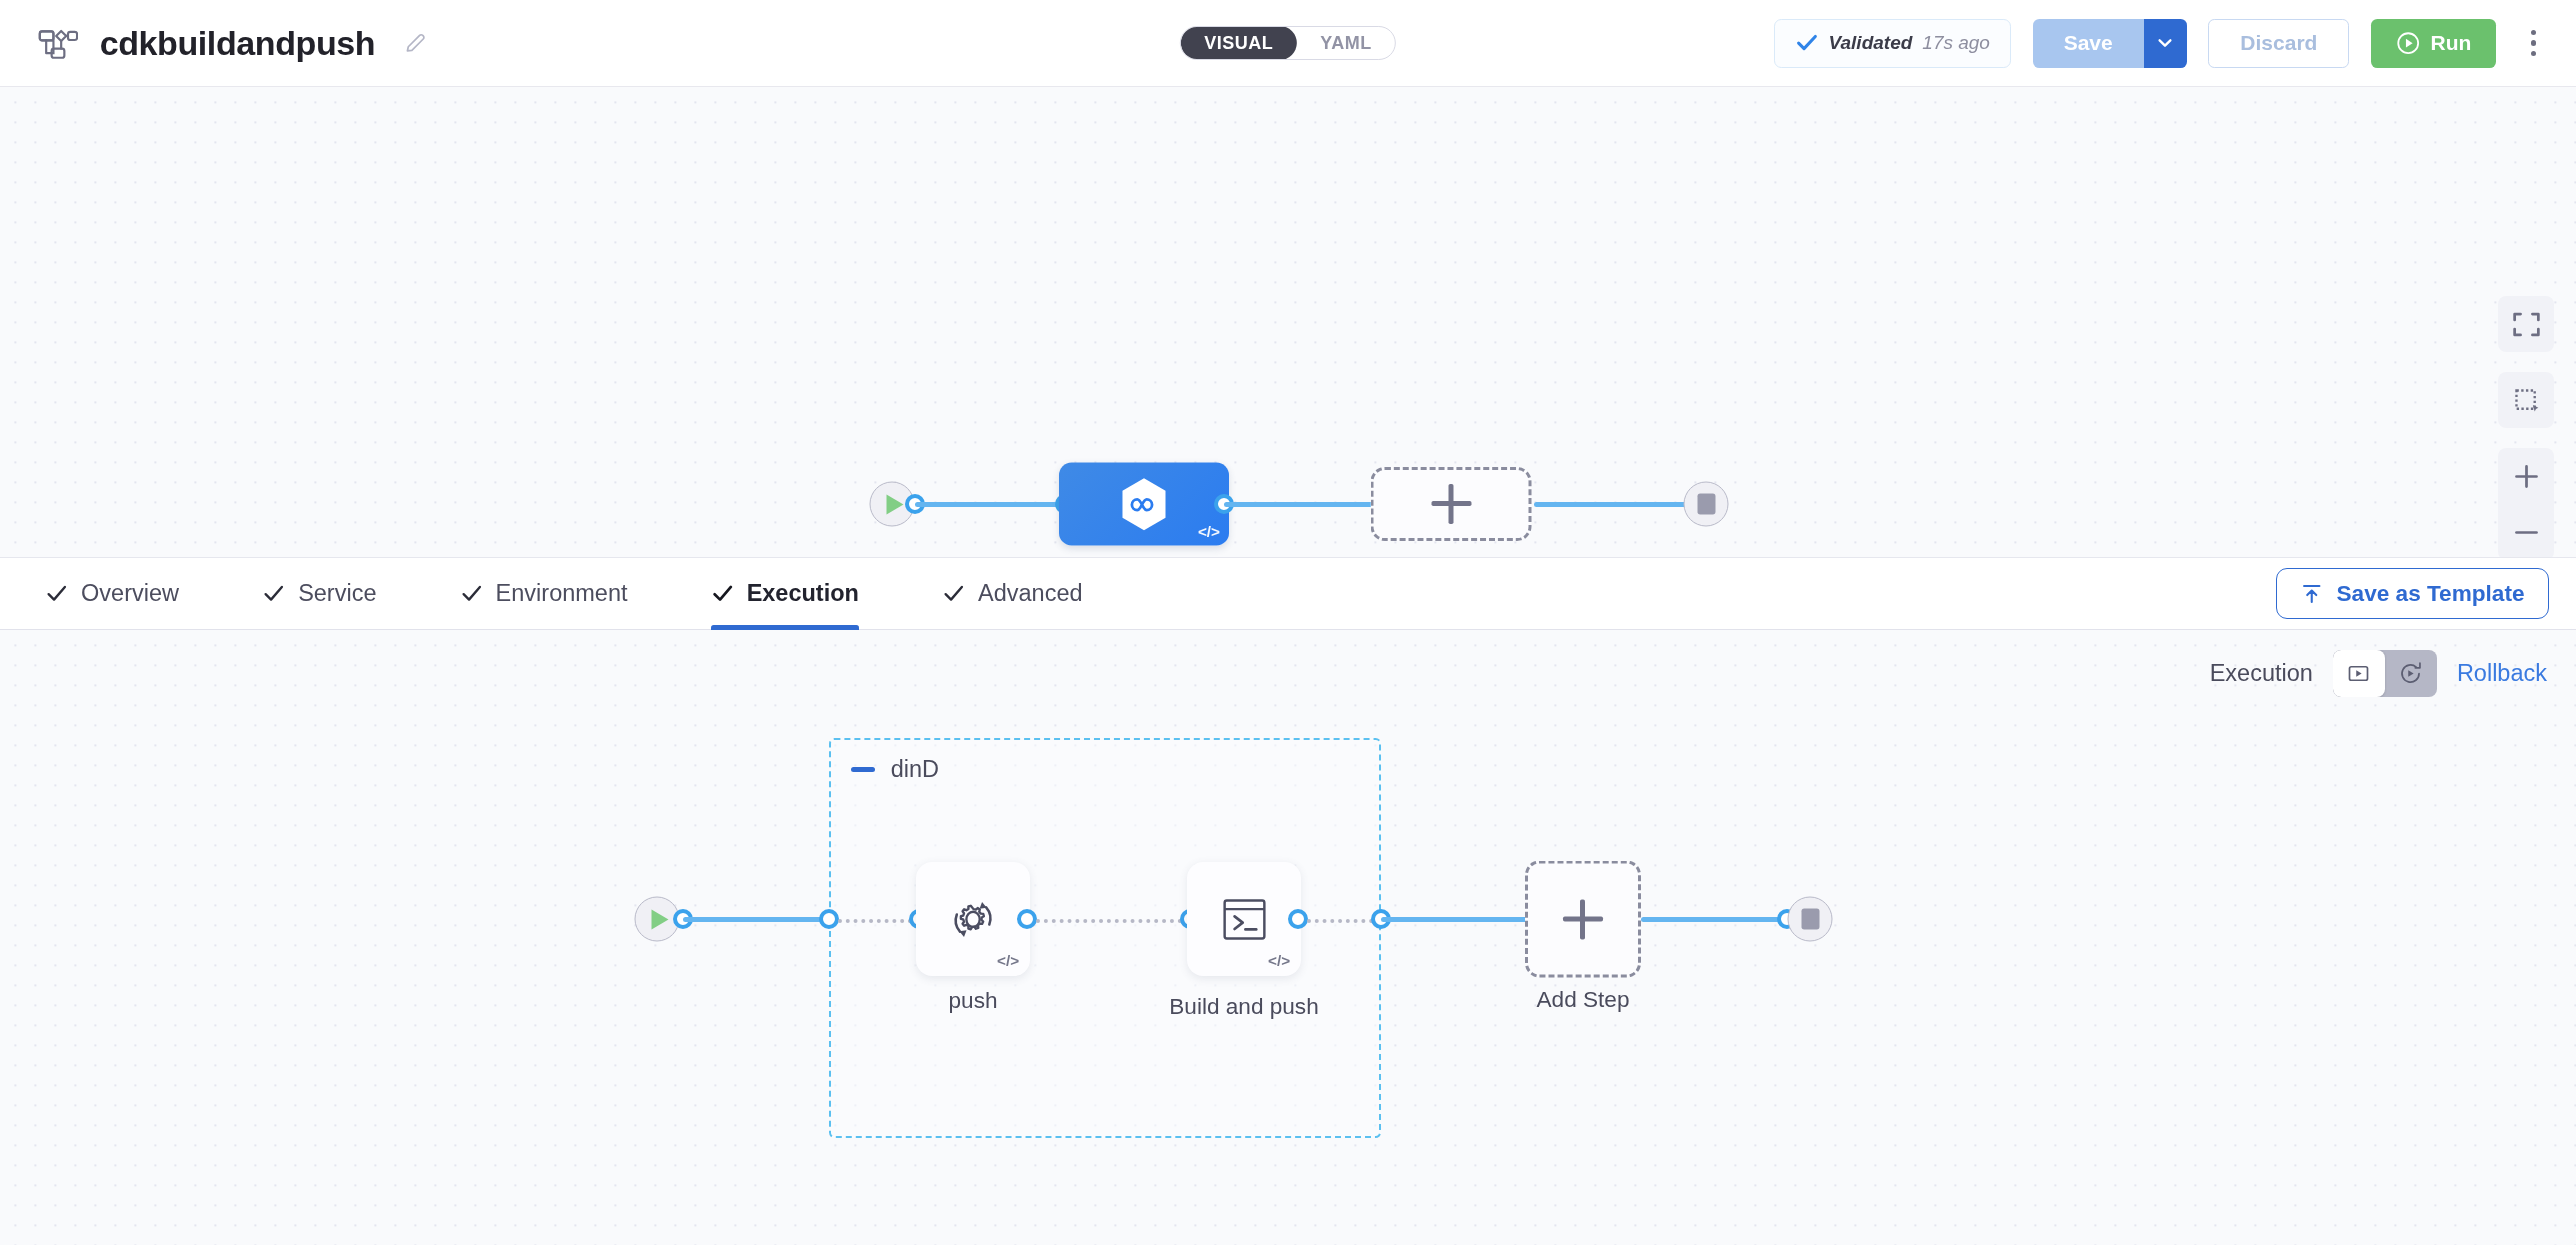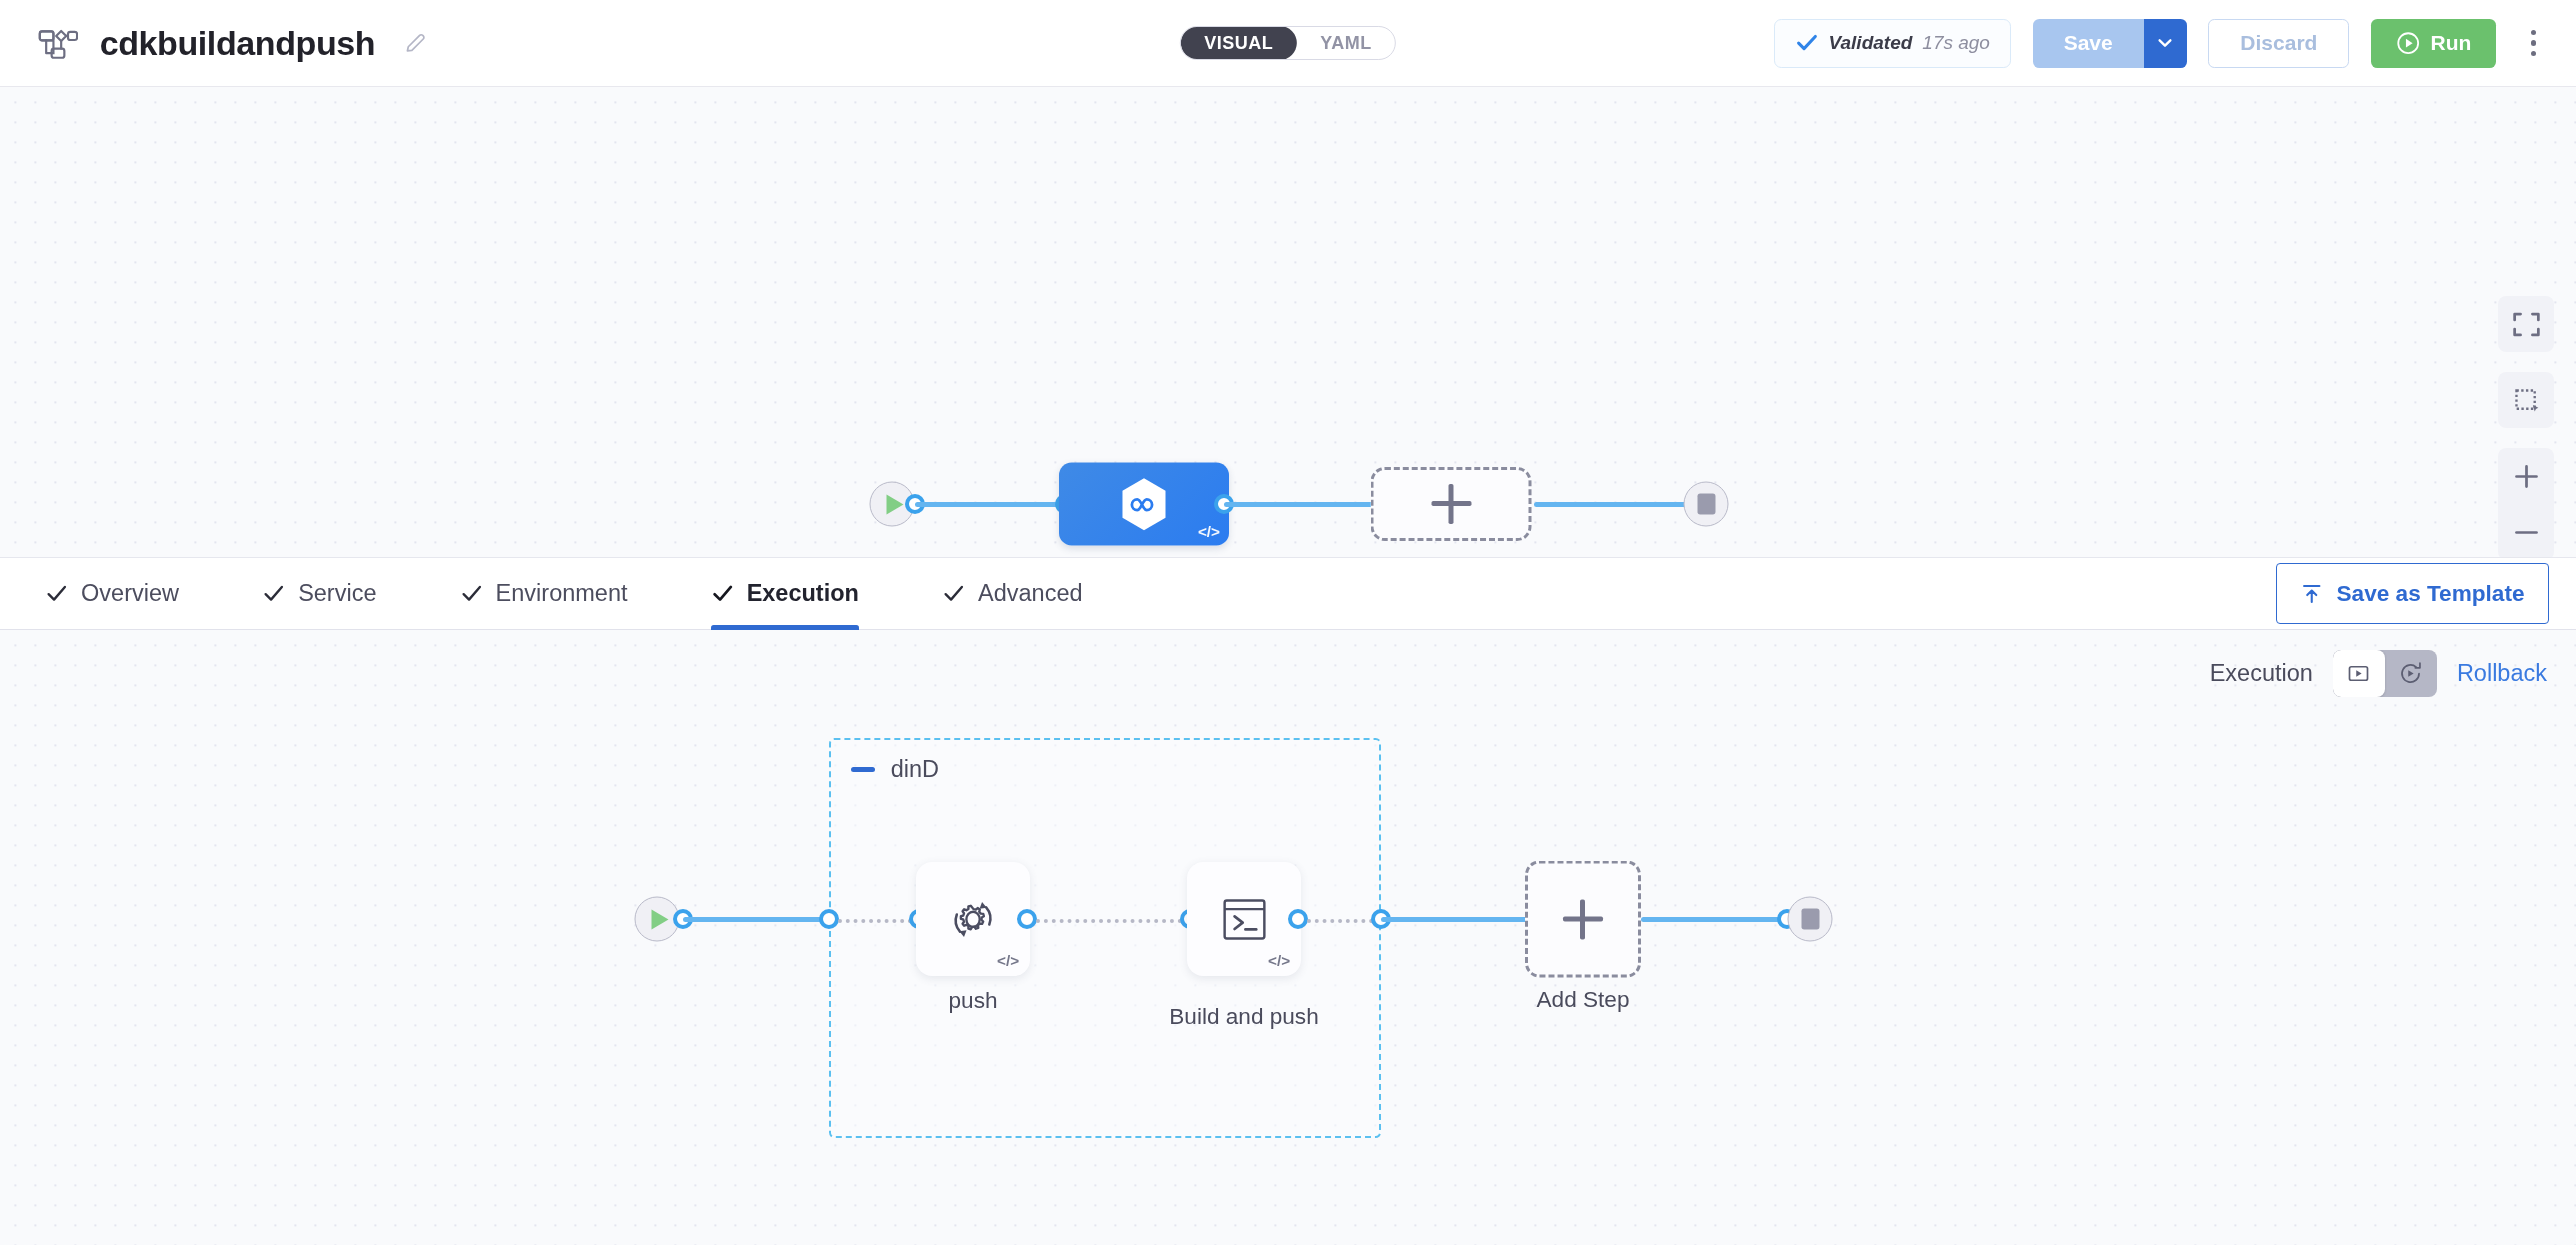--- a/index.html
+++ b/index.html
@@ -337,23 +337,23 @@
   .tab.active { font-weight: bold; color: #22232e; }
   .tab.active::after {
     content: "";
     position: absolute;
     left: 0; right: 43px; bottom: -0.9px;
     height: 4.5px; background: #2f6ad1; border-radius: 2.7px 2.7px 0 0;
   }
   .sat-btn {
     margin-left: auto;
     align-self: center;
-    height: 61px;
+    height: 51px;
     border: 0.9px solid #2f6ad1;
-    border-radius: 4px;
+    border-radius: 11px;
     background: #ffffff;
     color: #2f6ad1;
     font-size: 22.6px;
     font-weight: bold;
     padding: 0 23.5px;
     display: flex; align-items: center; gap: 12.6px;
     cursor: pointer;
     font-family: inherit;
   }
   .sat-btn svg { width: 23.5px; height: 23.5px; display: block; }
@@ -641,21 +641,21 @@
         <span>
           <svg viewBox="0 0 72 72" fill="none" xmlns="http://www.w3.org/2000/svg">
             <rect x="14" y="15" width="44" height="42" rx="2.4" stroke="#4b4d61" stroke-width="2.7"></rect>
             <path d="M14 24.5h44" stroke="#4b4d61" stroke-width="2.7"></path>
             <path d="M25 32.5l9 7-9 7" stroke="#4b4d61" stroke-width="3" stroke-linecap="round" stroke-linejoin="round"></path>
             <path d="M37 47h12" stroke="#4b4d61" stroke-width="3" stroke-linecap="round"></path>
           </svg>
         </span>
         <span class="code-badge">&lt;/&gt;</span>
       </div>
-      <div class="node-label" style="left:1244px; top:374px;">Build and push</div>
+      <div class="node-label" style="left:1244px; top:364px;">Build and push</div>
 
       <div class="dot" style="left:1298px; top:289px;"></div>
       <div class="edge-dash" style="left:1307px; top:289px; width:74px;"></div>
       <div class="dot" style="left:1381px; top:289px;"></div>
 
       <div class="edge" style="left:1381px; top:287px; width:158px;"></div>
 
       <div class="addbox" style="left:1583px; top:289px; width:116px; height:117px;">
         <span class="plus"></span>
       </div>

